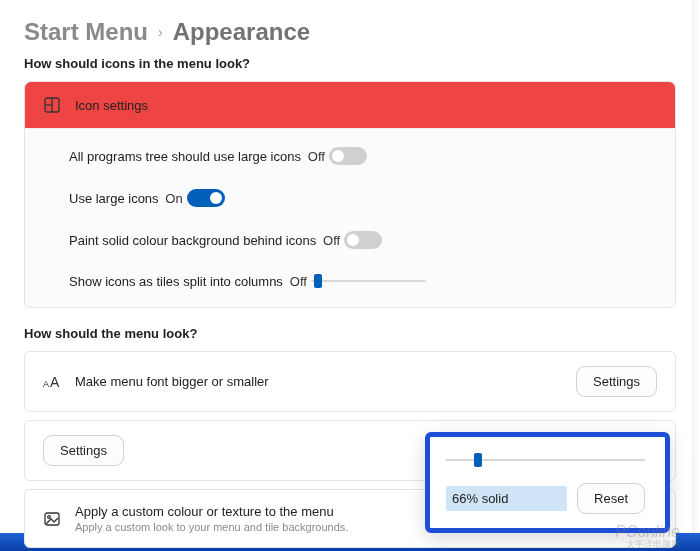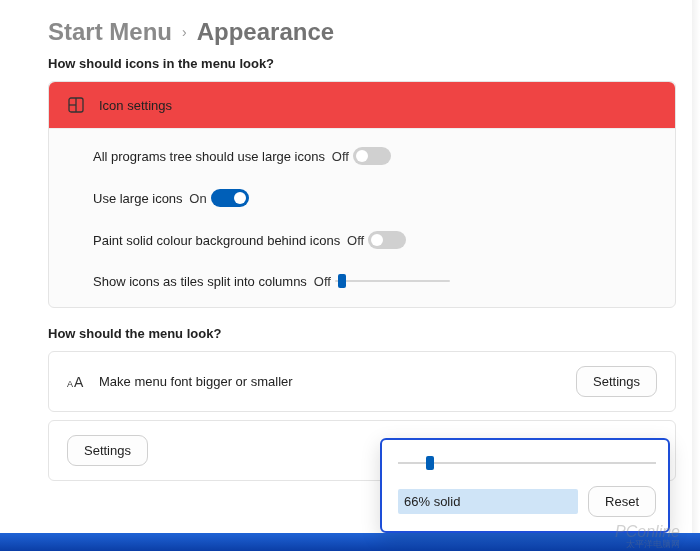--- a/index.html
+++ b/index.html
@@ -1,17 +1,17 @@
 <!DOCTYPE html>
 <html><head>
 <meta charset="utf-8">
 <style>
 * { box-sizing: border-box; margin: 0; padding: 0; font-family: "Segoe UI", -apple-system, sans-serif; }
 body { width: 700px; height: 551px; overflow: hidden; position: relative; background: #fff; }
-.page { padding: 18px 24px 0 24px; margin-left: 24px; }
+.page { padding: 18px 24px 0 24px; }
 .breadcrumb { display: flex; align-items: center; gap: 10px; margin-bottom: 10px; }
 .breadcrumb .parent { font-size: 24px; font-weight: 600; color: #8a8a8a; }
 .breadcrumb .chev { font-size: 14px; color: #9a9a9a; }
 .breadcrumb .current { font-size: 24px; font-weight: 700; color: #737373; }
 .section-q { font-size: 13px; font-weight: 600; color: #222; margin: 6px 0 10px 0; }
 .card { border: 1px solid #e4e4e4; border-radius: 6px; background: #fbfbfb; }
 .header-row { display: flex; align-items: center; gap: 14px; padding: 14px 18px; border-bottom: 1px solid #eee; background: #ef4444; border-radius: 6px 6px 0 0; }
 .header-row .title { font-size: 13px; color: #222; }
 .sub-rows { padding: 6px 0; }
 .row { display: flex; align-items: center; padding: 12px 22px 12px 44px; font-size: 13px; color: #222; }
@@ -25,21 +25,21 @@
 .toggle.on .knob { right: 3px; }
 .slider { width: 115px; height: 16px; position: relative; }
 .slider .track { position: absolute; top: 7px; left: 0; right: 0; height: 2px; background: #d6d6d6; border-radius: 1px; }
 .slider .thumb { position: absolute; top: 1px; width: 8px; height: 14px; background: #005fb8; border-radius: 2px; }
 .flat-row { display: flex; align-items: center; justify-content: space-between; padding: 14px 18px; gap: 14px; background: #fff; border: 1px solid #e4e4e4; border-radius: 6px; margin-top: 8px; }
 .flat-row .left { display: flex; align-items: center; gap: 14px; }
 .flat-row .title { font-size: 13px; color: #222; }
 .flat-row .sub { font-size: 11px; color: #8a8a8a; margin-top: 2px; }
 .btn { border: 1px solid #d0d0d0; background: #fdfdfd; border-radius: 9px; padding: 7px 16px; font-size: 13px; color: #222; cursor: pointer; }
 .icon-box { width: 18px; height: 18px; flex-shrink: 0; display: flex; align-items: center; justify-content: center; }
-.popup { position: absolute; right: 30px; bottom: 18px; width: 290px; background: #fff; border: 2px solid #1d4ed8; border-radius: 6px; box-shadow: 0 6px 20px rgba(0,0,0,0.15); padding: 14px 12px 14px 16px; }
+.popup { position: absolute; right: 30px; bottom: 18px; width: 245px; background: #fff; border: 5px solid #1d4ed8; border-radius: 6px; box-shadow: 0 6px 20px rgba(0,0,0,0.15); padding: 14px 20px 14px 16px; }
 .popup .pslider { width: 100%; height: 18px; position: relative; margin-bottom: 14px; }
 .popup .pslider .track { position: absolute; top: 8px; left: 0; right: 0; height: 2px; background: #d6d6d6; }
 .popup .pslider .thumb { position: absolute; top: 2px; left: 28px; width: 8px; height: 14px; background: #005fb8; border-radius: 2px; }
 .popup .bottom { display: flex; align-items: center; justify-content: space-between; gap: 10px; }
 .popup .val { flex: 1; background: #cfe4f7; padding: 5px 6px; font-size: 13px; color: #222; border-radius: 2px; }
 .wm { position: absolute; right: 20px; bottom: 2px; text-align: right; color: rgba(120,120,120,0.35); font-style: italic; font-size: 16px; line-height: 1; pointer-events: none; }
 .wm .cn { font-size: 9px; font-style: normal; display: block; }
 .bluebar { position: absolute; left: 0; right: 0; bottom: 0; height: 18px; background: linear-gradient(180deg,#1f63d6,#0b3ea6); z-index: -1; }
 .edge { position: absolute; top: 0; right: 0; bottom: 18px; width: 8px; background: linear-gradient(90deg, rgba(0,0,0,0.05), rgba(0,0,0,0)); }
 </style>
@@ -119,20 +119,35 @@
       </span>
       <span class="title">Make menu font bigger or smaller</span>
     </div>
     <button class="btn">Settings</button>
   </div>
 
   <div class="flat-row">
     <button class="btn">Settings</button>
   </div>
 
+  <div class="flat-row">
+    <div class="left">
+      <span class="icon-box">
+        <svg width="16" height="16" viewBox="0 0 16 16" fill="none" stroke="#333" stroke-width="1.3">
+            <rect x="1" y="2" width="14" height="12" rx="2"></rect>
+            <circle cx="5" cy="6" r="1.3"></circle>
+            <polyline points="2,13 7,8 10,11 14,7"></polyline>
+          </svg>
+      </span>
+      <div>
+        <div class="title">Apply a custom colour or texture to the menu</div>
+        <div class="sub">Apply a custom look to your menu and tile backgrounds.</div>
+      </div>
+    </div>
+  </div>
 </div>
 
 <div class="popup">
   <div class="pslider">
     <span class="track"></span>
       <span class="thumb"></span>
   </div>
   <div class="bottom">
     <div class="val">66% solid</div>
     <button class="btn">Reset</button>

